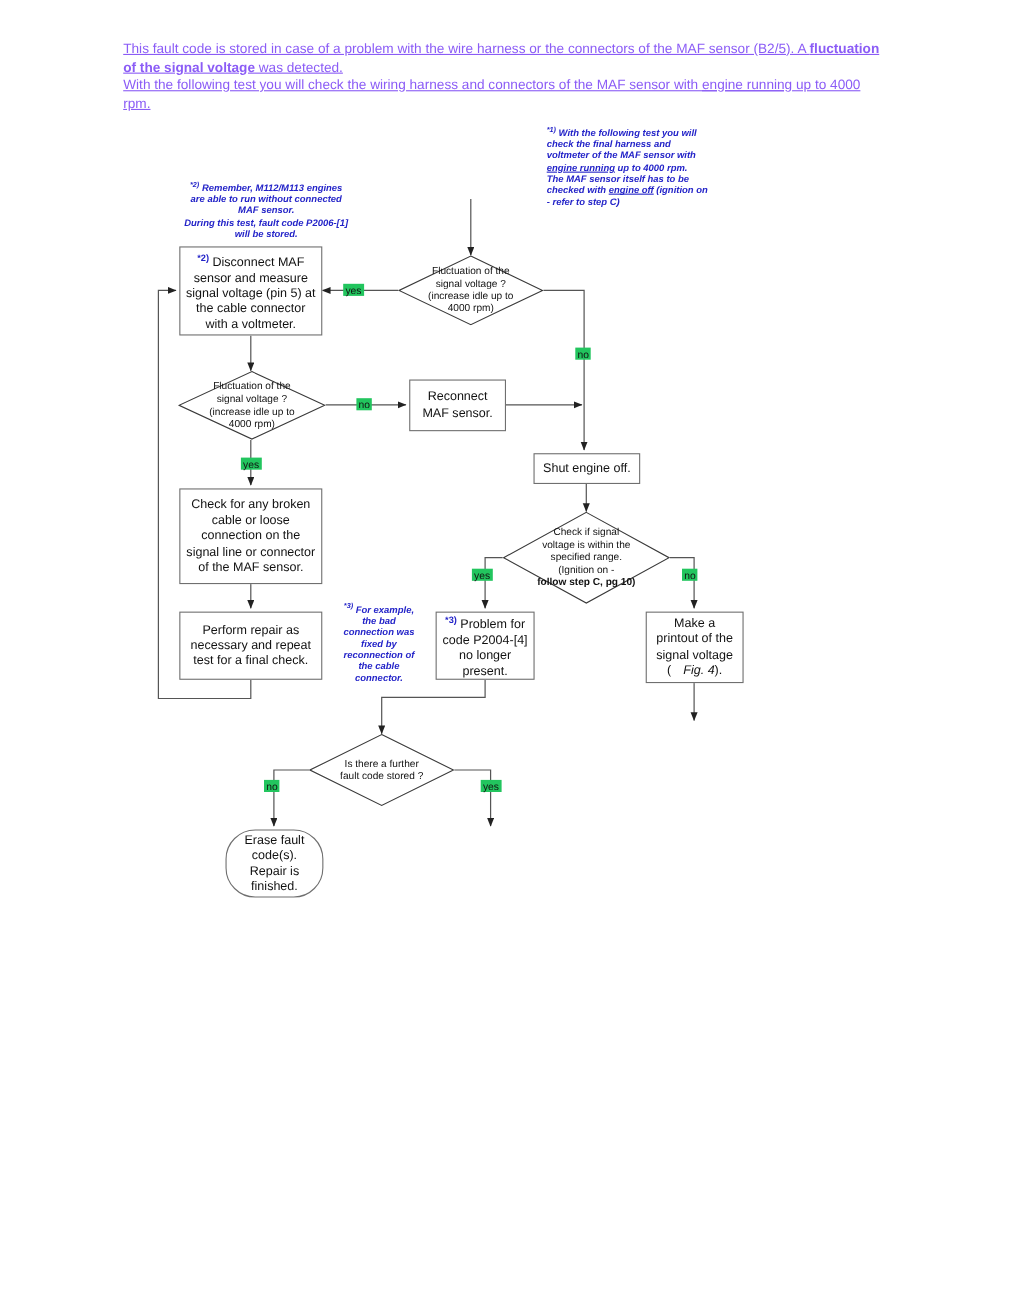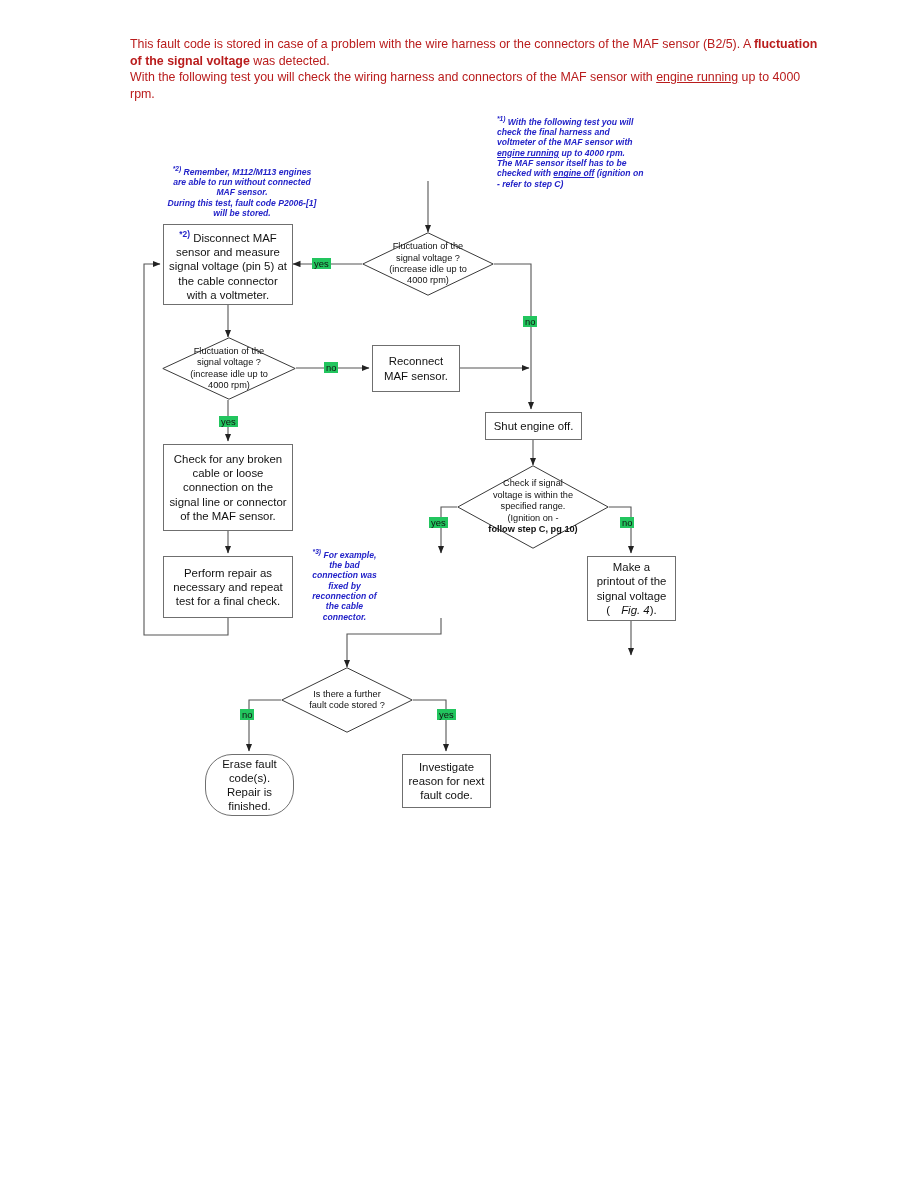--- a/index.html
+++ b/index.html
@@ -2,22 +2,22 @@
 <html><head>
 <meta charset="utf-8">
 <style>
   html,body{margin:0;padding:0;background:#ffffff;}
   body{width:918px;height:1188px;position:relative;font-family:"Liberation Sans",sans-serif;color:#000;}
 
   #page{position:relative;width:918px;height:1188px;overflow:hidden;background:#fff;}
 
   
   .intro{
-    position:absolute;left:130px;top:36px;width:690px;
-    font-size:12.4px;line-height:16.5px;color:#b91c1c;
+    position:absolute;left:112px;top:36px;width:690px;
+    font-size:12.4px;line-height:16.5px;color:#8b5cf6;text-decoration:underline;
   }
   .intro b{font-weight:bold;}
   .intro u{text-decoration:underline;}
 
   
   #wires{position:absolute;left:0;top:0;width:918px;height:1188px;pointer-events:none;}
 
   
   .node{
     position:absolute;box-sizing:border-box;
@@ -210,20 +210,25 @@
     <span>the cable</span><br>
     <span>connector.</span>
   </div>
 
   <div class="node" style="left:163px;top:556px;width:130px;height:62px;">
     <div class="inner">
       <span>Perform repair as necessary and repeat test  for a final check.</span>
     </div>
   </div>
 
+  <div class="node" style="left:396px;top:556px;width:90px;height:62px;">
+    <div class="inner">
+      <span class="sup">*3)</span><span> Problem for code P2004-[4] no longer present.</span>
+    </div>
+  </div>
 
   <div class="node" style="left:587px;top:556px;width:89px;height:65px;">
     <div class="inner">
       <span>Make a printout of the signal voltage (</span><i>Fig. 4</i><span>).</span>
     </div>
   </div>
 
 
   <div class="diamond" style="left:281px;top:667px;width:132px;height:66px;">
     <svg width="132" height="66" viewBox="0 0 132 66">
@@ -239,19 +244,14 @@
 
   <div class="elabel" style="left:240px;top:709px;">no</div>
   <div class="elabel" style="left:437px;top:709px;">yes</div>
 
   <div class="node" style="left:205px;top:754px;width:89px;height:62px;border-radius:27px;">
     <div class="inner">
       <span>Erase fault code(s). Repair is finished.</span>
     </div>
   </div>
 
-  <div class="node" style="left:402px;top:754px;width:89px;height:54px;">
-    <div class="inner">
-      <span>Investigate reason for next fault code.</span>
-    </div>
-  </div>
 
 </div>
 
 </body></html>

